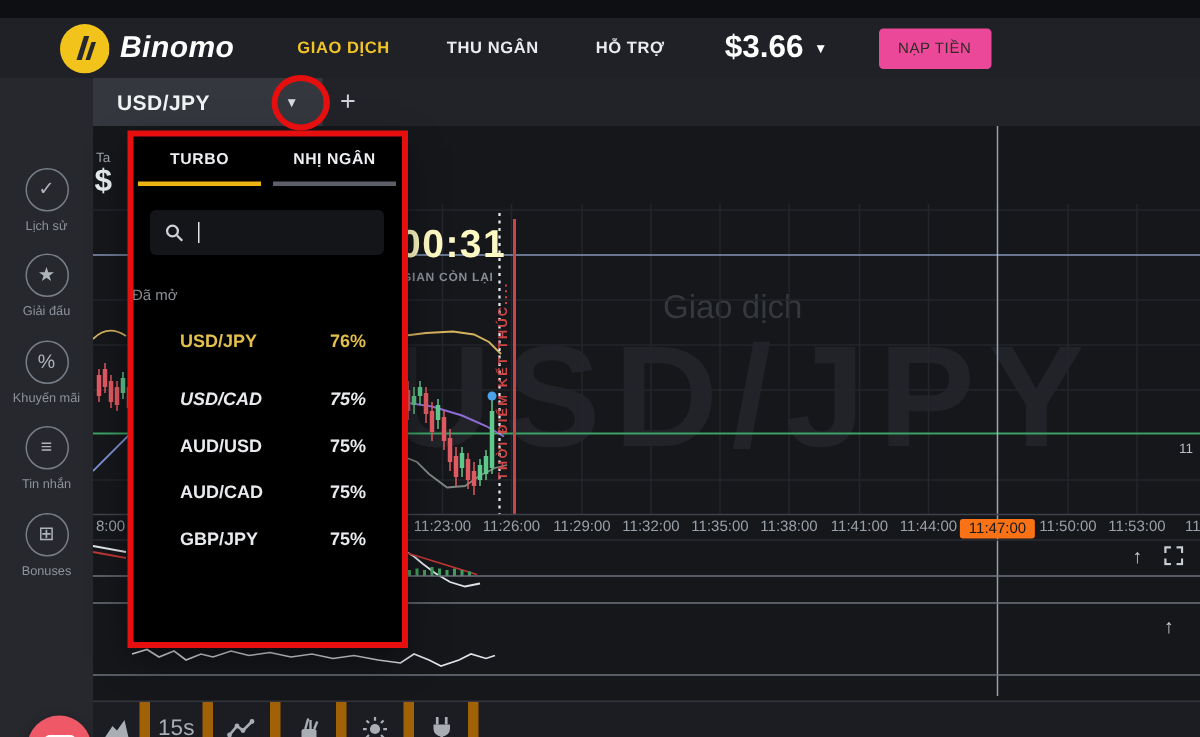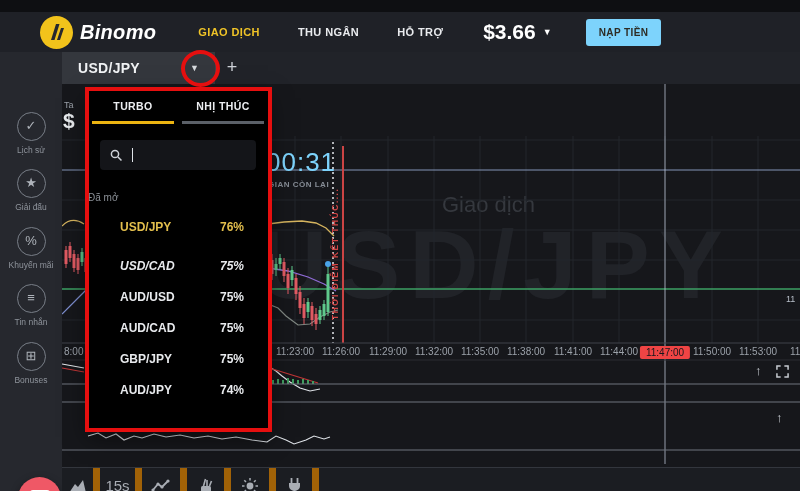--- a/index.html
+++ b/index.html
@@ -14,22 +14,22 @@
     background:#1f2127; display:flex; align-items:center; z-index:30; }
   .logo-wrap { display:flex; align-items:center; margin-left:40px; }
   .logo-circle { width:33px; height:33px; }
   .logo-text { color:#fff; font-size:20px; font-weight:bold; font-style:italic; margin-left:7px; letter-spacing:.3px; }
   .nav { display:flex; margin-left:42px; gap:38px; }
   .nav-item { font-size:11px; font-weight:bold; letter-spacing:.4px; color:#e9ebee; cursor:pointer; }
   .nav-item.active { color:#f0c427; }
   .balance { margin-left:40px; display:flex; align-items:center; color:#fff; cursor:pointer; }
   .balance-amount { font-size:21px; font-weight:bold; }
   .balance-caret { font-size:9px; color:#fff; margin-left:7px; }
-  .deposit-btn { margin-left:34px; background:#7dd3fc; color:#2e2c24; border:none; border-radius:3px;
-    padding:8px 13px; font-size:10px; font-weight:bold; letter-spacing:.4px; cursor:pointer; font-family:inherit;text-align:center; }
+  .deposit-btn { margin-left:34px; background:#ec4899; color:#2e2c24; border:none; border-radius:3px;
+    padding:8px 13px; font-size:10px; font-weight:normal; letter-spacing:.4px; cursor:pointer; font-family:inherit;text-align:center; }
   
   .sidebar { position:absolute; left:0; top:40px; width:62px; height:451px; background:#26282e; z-index:20; }
   .side-item { position:absolute; left:0; width:62px; text-align:center; cursor:pointer; }
   .side-icon { width:29px; height:29px; border:1.5px solid #787e87; border-radius:50%;
     color:#aeb3ba; font-size:13px; line-height:26px; margin:0 auto; }
   .side-label { display:block; font-size:8.5px; color:#8e939b; margin-top:4px; }
   .chat-fab { position:absolute; left:18px; top:425px; width:43px; height:43px; border-radius:50%;
     background:#ef5866; display:flex; align-items:center; justify-content:center; cursor:pointer;
     box-shadow:0 3px 8px rgba(0,0,0,.4); }
   
@@ -40,29 +40,29 @@
   .asset-caret { position:absolute; left:128px; top:11px; font-size:9px; color:#d6d9dd; cursor:pointer; }
   .tab-divider { position:absolute; left:153px; top:6px; width:1px; height:20px; background:#42454c; }
   .add-asset { position:absolute; left:158px; top:3px; width:24px; height:26px; color:#ced2d8;
     font-size:18px; text-align:center; line-height:25px; cursor:pointer; }
   
   .chart { position:absolute; left:62px; top:72px; width:738px; height:383px; background:#16171b; overflow:hidden; }
   .wm-sub { position:absolute; left:380px; top:108px; font-size:22px; color:#35383e; z-index:1; }
   .wm-pair { position:absolute; left:196px; top:126px; font-size:96px; font-weight:bold;
     color:#212328; letter-spacing:9px; z-index:1; }
   .chart-svg { position:absolute; left:0; top:0; z-index:2; }
-  .timer { position:absolute; left:204px; top:63px; font-size:26px; font-weight:normal; color:#7dd3fc; z-index:3; letter-spacing:1px;}
+  .timer { position:absolute; left:204px; top:63px; font-size:26px; font-weight:bold; color:#fef9c3; z-index:3; letter-spacing:1px;}
   .timer-label { position:absolute; left:206px; top:96px; font-size:8px; font-weight:bold; color:#868c95; letter-spacing:.5px; z-index:3; }
   .deadline { position:absolute; left:268px; top:56px; height:180px; writing-mode:vertical-rl;
     transform:rotate(180deg); color:#d04545; font-size:8.5px; font-weight:bold; letter-spacing:1.5px; z-index:3; }
   .acct-partial { position:absolute; left:2px; top:16px; font-size:9px; color:#9aa0a8; z-index:3; }
   .acct-amount { position:absolute; left:1px; top:25px; font-size:21px; font-weight:bold; color:#e8ebee; z-index:3; }
   .price-partial { position:absolute; left:724px; top:210px; font-size:9px; color:#b8bfc9; z-index:3; }
   .axis-label { position:absolute; top:262px; transform:translateX(-50%); font-size:10px; color:#9ba1a9; z-index:4; white-space:nowrap; }
-  .axis-label.pill { background:#ef4444; color:#15171c; border-radius:2px; padding:1px 6px; }
+  .axis-label.pill { background:#f97316; color:#15171c; border-radius:2px; padding:1px 6px; }
   .axis-partial-left { position:absolute; left:2px; top:262px; font-size:10px; color:#9ba1a9; z-index:4; }
   .axis-partial-right { position:absolute; left:728px; top:262px; font-size:10px; color:#9ba1a9; z-index:4; }
   .panel-arrow { position:absolute; font-size:13px; color:#c7ccd2; z-index:4; cursor:pointer; }
   .expand-btn { position:absolute; left:714px; top:280px; z-index:4; cursor:pointer; }
   
   .dropdown { position:absolute; left:88px; top:78px; width:180px; height:339px; background:#000000;
     z-index:40; box-shadow:0 8px 22px rgba(0,0,0,.55); }
   .dd-tabs { display:flex; height:34px; }
   .dd-tab { flex:1; text-align:center; font-size:10.5px; font-weight:bold; color:#eceef1;
     letter-spacing:.4px; line-height:32px; cursor:pointer; position:relative; }
@@ -305,21 +305,21 @@
     <span class="panel-arrow" style="left:714px; top:326px">↑</span>
   </div>
 
   <div class="dropdown">
     <div class="dd-tabs">
       <div class="dd-tab active">
         <span>TURBO</span>
         <div class="underline"></div>
       </div>
       <div class="dd-tab">
-        <span>NHỊ THÚC</span>
+        <span>NHỊ NGÂN</span>
         <div class="underline"></div>
       </div>
     </div>
     <div class="dd-search">
       <svg width="13" height="13" viewBox="0 0 13 13">
         <circle cx="5" cy="5" r="3.6" fill="none" stroke="#d0d4da" stroke-width="1.5"></circle>
         <line x1="8" y1="8" x2="11.5" y2="11.5" stroke="#d0d4da" stroke-width="1.5"></line>
       </svg>
       <span class="dd-cursor"></span>
     </div>
@@ -337,24 +337,20 @@
         <span>AUD/USD</span>
         <span>75%</span>
       </div>
       <div class="dd-row">
         <span>AUD/CAD</span>
         <span>75%</span>
       </div>
       <div class="dd-row">
         <span>GBP/JPY</span>
         <span>75%</span>
-      </div>
-      <div class="dd-row">
-        <span>AUD/JPY</span>
-        <span>74%</span>
       </div>
     </div>
   </div>
 
   <div class="toolbar">
     <div class="tool-cell" style="width:38px">
       <svg width="19" height="17" viewBox="0 0 19 17">
         <polygon points="1,16 7,7 10,10 15,3 18,16" fill="#a9adb4"></polygon>
       </svg>
     </div>

